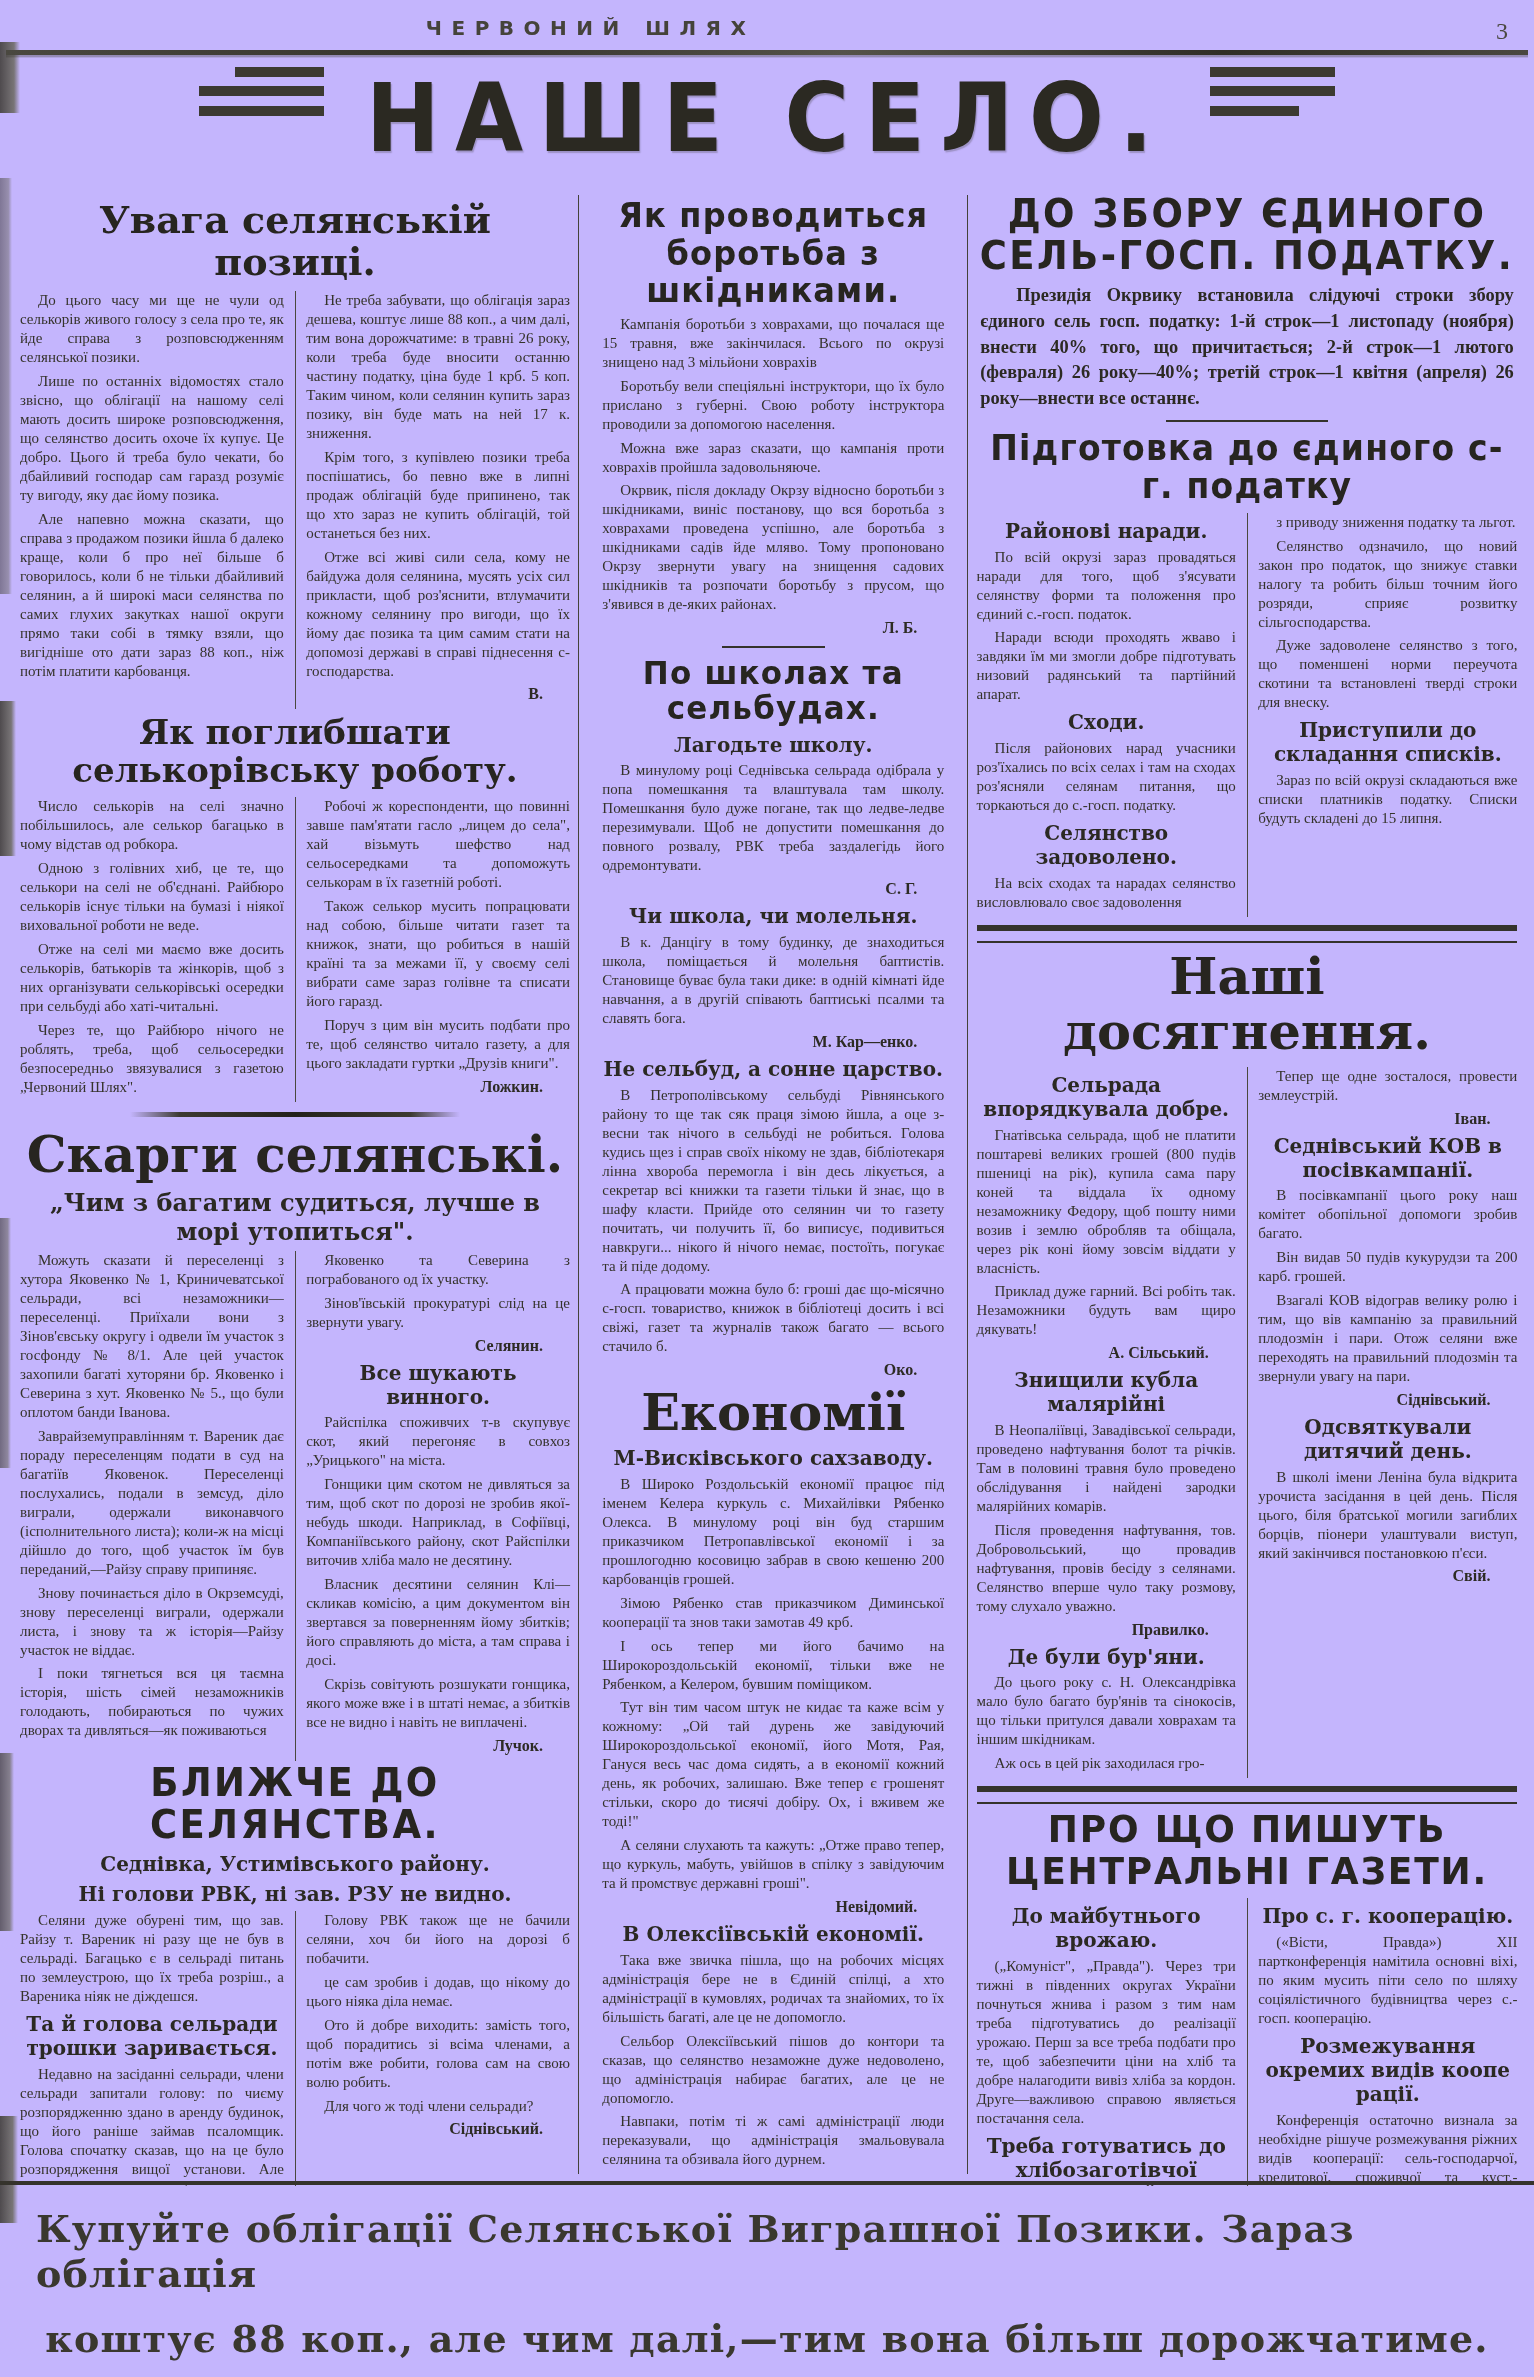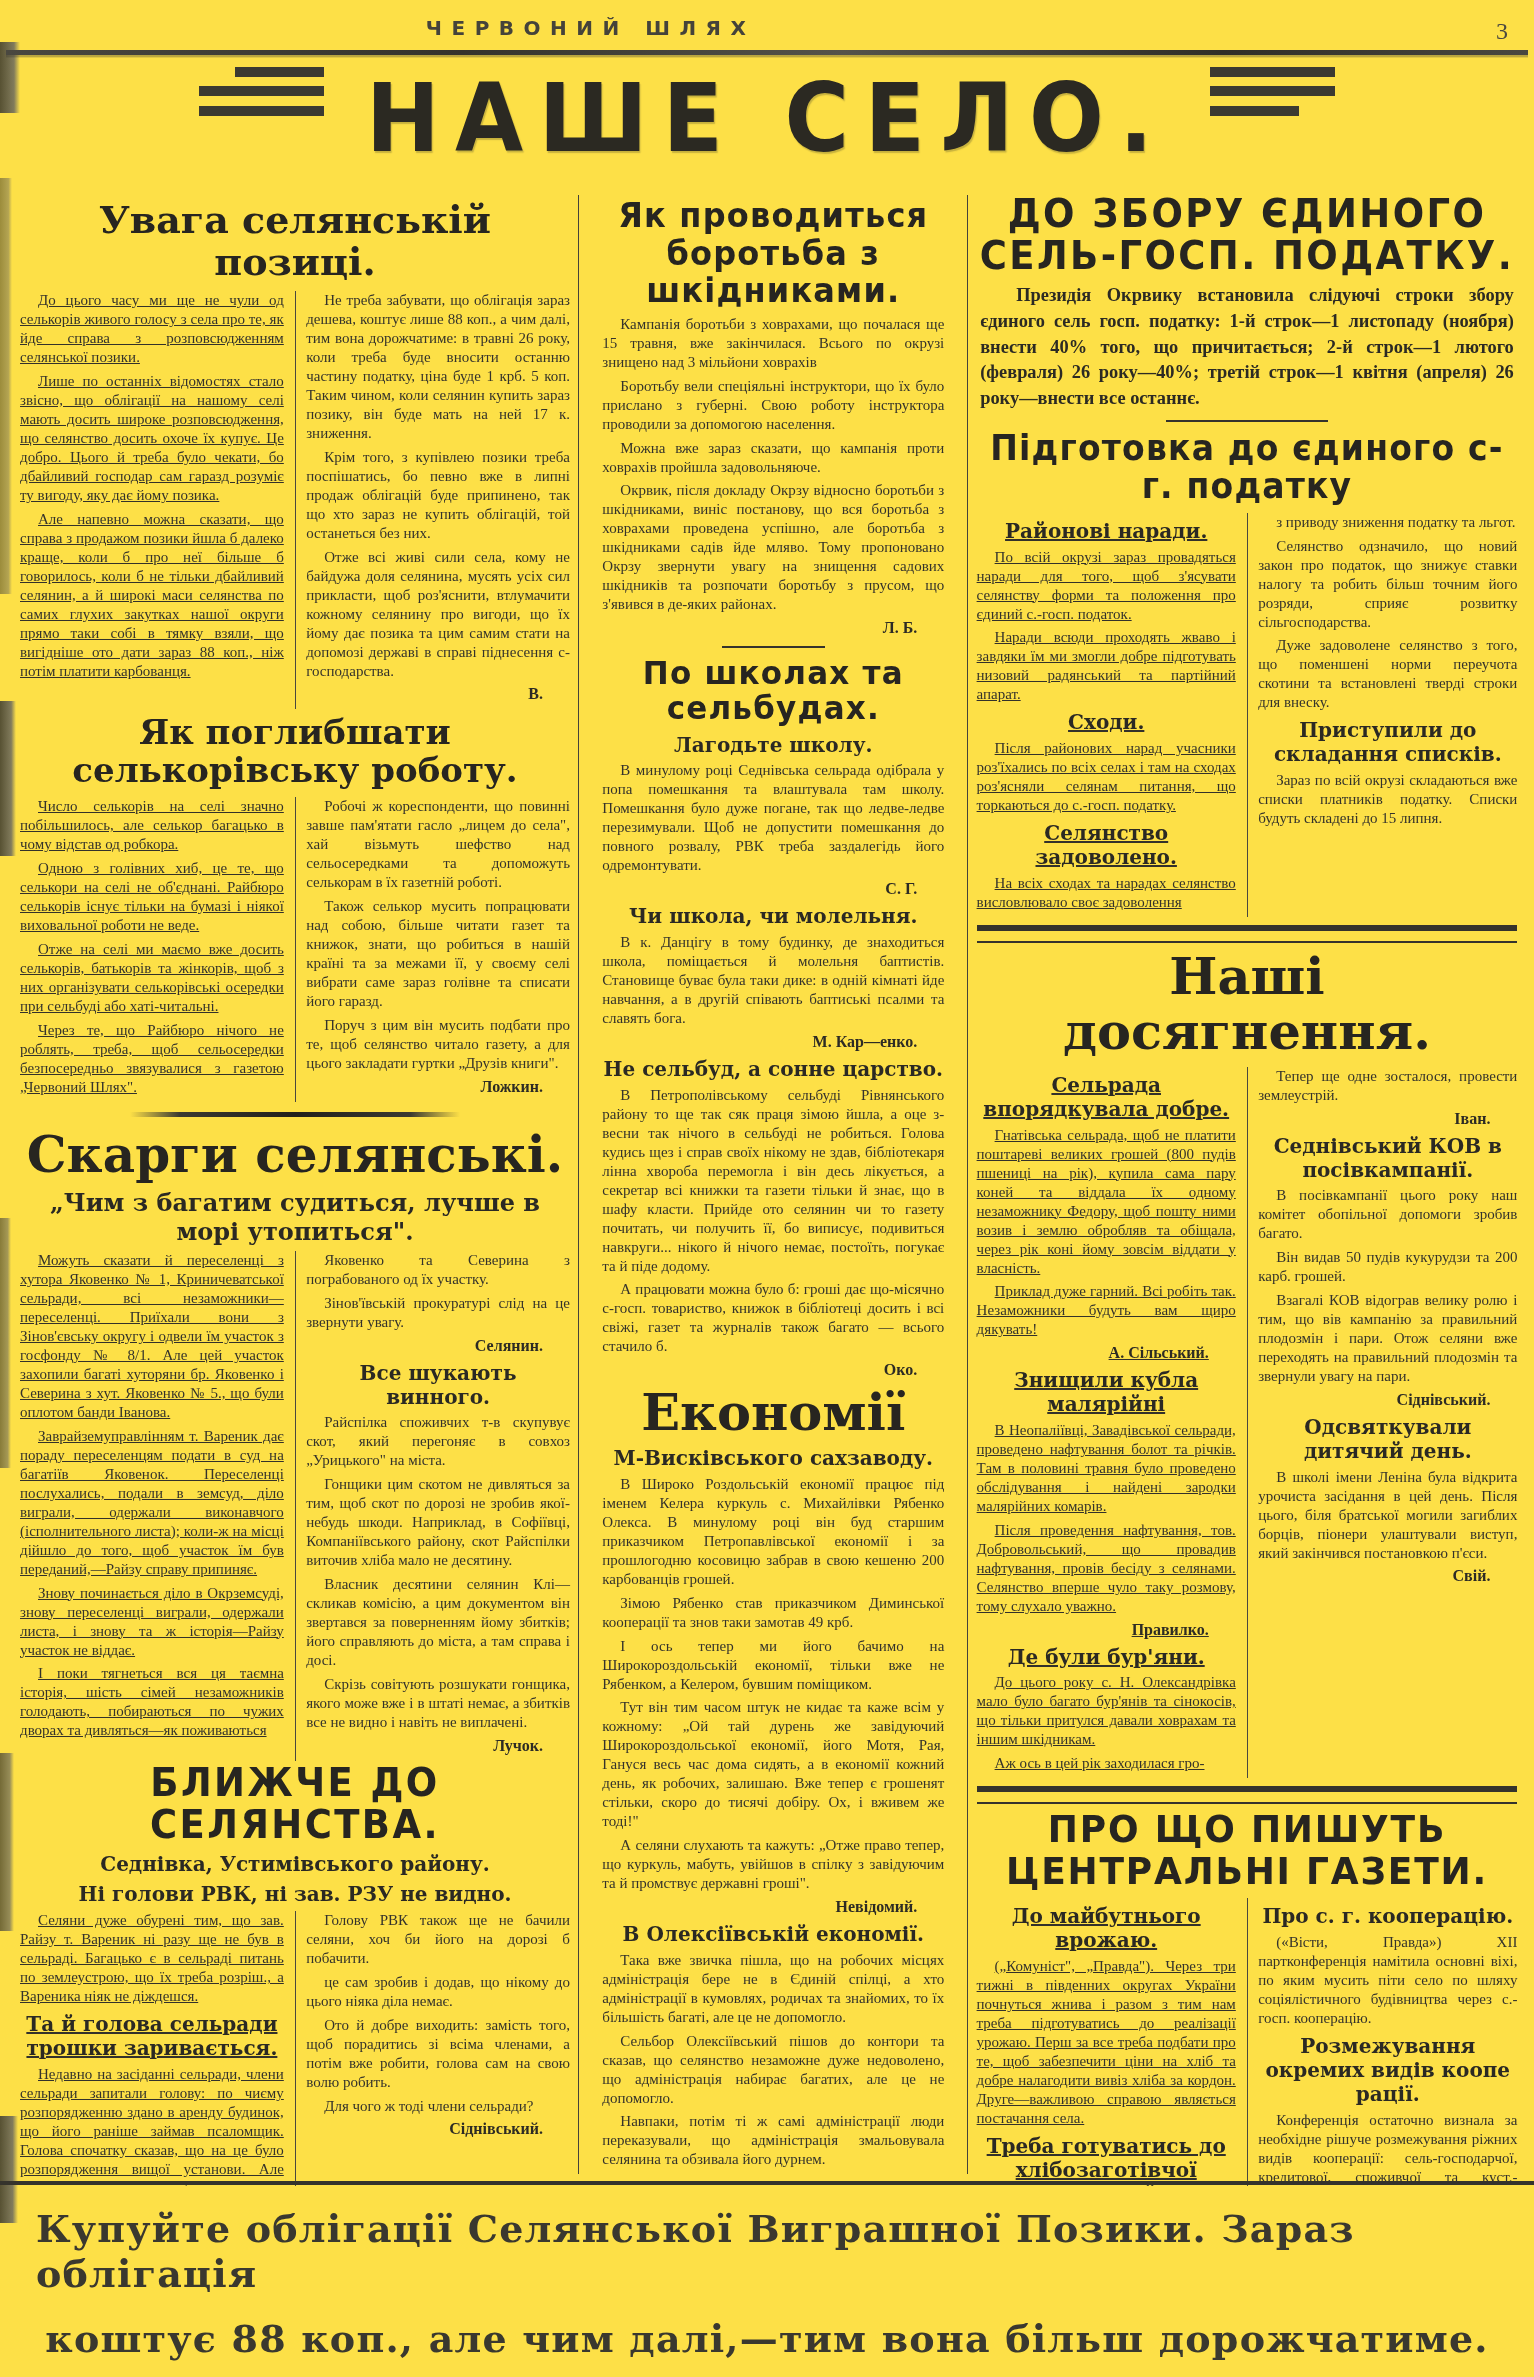--- a/index.html
+++ b/index.html
@@ -1,19 +1,19 @@
 <!DOCTYPE html>
 <html style="font-size:9.5px"><head>
 <meta charset="utf-8">
 <style>
   html,body{margin:0;padding:0;background:#8f8c84;}
   .page{
     position:relative;width:1534px;height:2377px;overflow:hidden;
     background:radial-gradient(ellipse at 52% 38%, #c0bdb6 0%, #b8b5ae 45%, #aeab a3 75%, #a29f96 100%);
-    background-color:#fde047;
+    background-color:#c4b5fd;
     color:#33312a;
     font-family:"Liberation Serif", serif;
   }
   
   .edge-mark{position:absolute;background:linear-gradient(90deg,#3a382f,#6b695f 70%,transparent);opacity:.85;}
   .em1{left:0;top:42px;width:20px;height:71px;}
   .em2{left:0;top:178px;width:12px;height:416px;opacity:.5;}
   .em3{left:0;top:701px;width:15.5px;height:155px;}
   .em4{left:0;top:1218px;width:10.7px;height:250px;opacity:.6;}
   .em5{left:0;top:1753px;width:14.3px;height:178px;opacity:.7;}
@@ -45,21 +45,21 @@
   .colR{flex:1;min-width:0;}
 
   h2.art{margin:3.6px 0 8.3px;text-align:center;color:#272520;font-weight:bold;}
   .serifT{font-family:"DejaVu Serif", serif;}
   .sansT{font-family:"DejaVu Sans", sans-serif;transform:scaleY(1.05);}
   h3.kicker,h4.sub{font-family:"DejaVu Serif", serif;text-align:center;color:#2b2923;margin:6px 0 4.8px;font-weight:bold;}
   h4.sub{font-size:20px;line-height:24px;}
   h3.kicker{font-size:24px;line-height:28.5px;}
   .two-col{display:flex;}
   .two-col > div{flex:1;min-width:0;}
-  .two-col > div:first-child{border-right:1.2px solid #4a483e;padding-right:10.7px;text-decoration:underline;}
+  .two-col > div:first-child{border-right:1.2px solid #4a483e;padding-right:10.7px;}
   .two-col > div:last-child{padding-left:10.7px;}
   p.para{margin:0 0 4.8px;text-indent:18px;text-align:justify;font-size:15px;line-height:19px;color:#35332b;}
   .byline{text-align:right;font-weight:bold;font-size:16px;padding-right:27px;margin:2.4px 0 6px;color:#2d2b24;}
   .ornament{height:4.8px;margin:10.7px auto;width:60%;background:linear-gradient(90deg,transparent,#3c3a31 15%,#23211b 50%,#3c3a31 85%,transparent);}
   .thinrule{height:2.4px;margin:8.3px auto;width:30%;background:#35332c;}
   .dblrule{height:9.5px;margin:8.3px 0 6px;border-top:6px solid #35332c;border-bottom:2.4px solid #35332c;}
   .introBold{font-weight:bold;font-size:18.4px;line-height:25.6px;text-align:justify;text-indent:36px;color:#2c2a23;margin:2.4px 3.6px 6px;}
 
   .banner{position:absolute;left:0;right:0;bottom:0;height:196px;border-top:4.8px solid #35332c;padding:21.4px 36px 0;box-sizing:border-box;}
   .banner .l1{font-family:"DejaVu Serif", serif;font-weight:bold;font-size:38px;color:#3a382f;letter-spacing:1.2px;}

